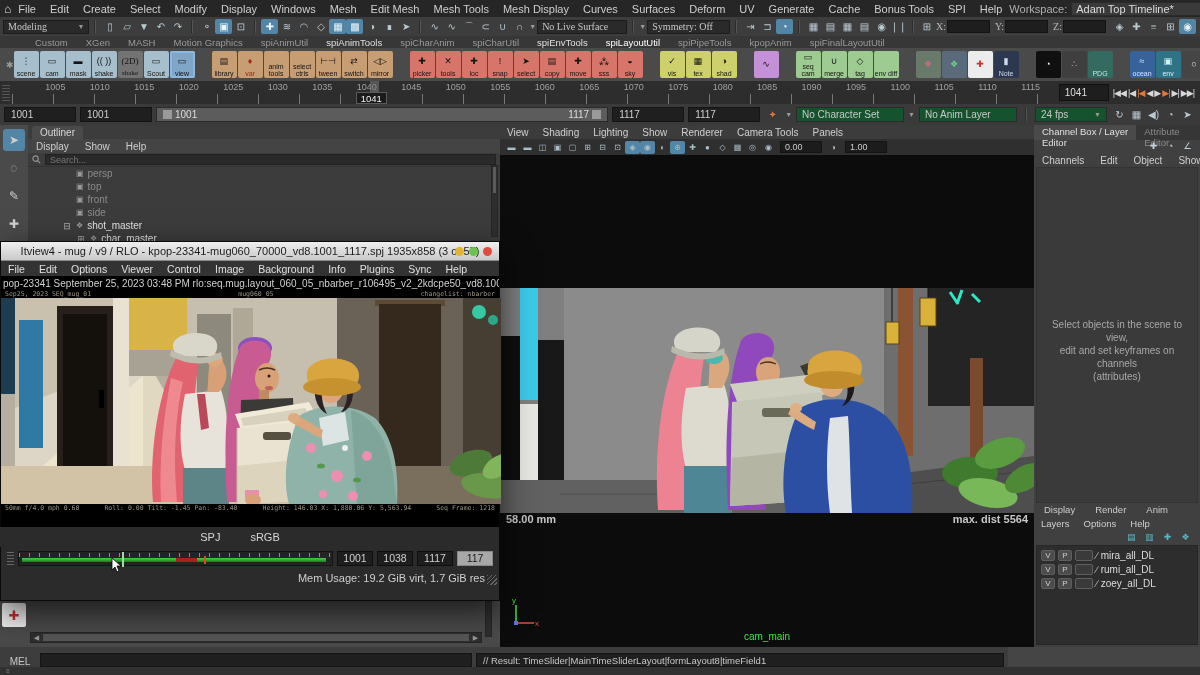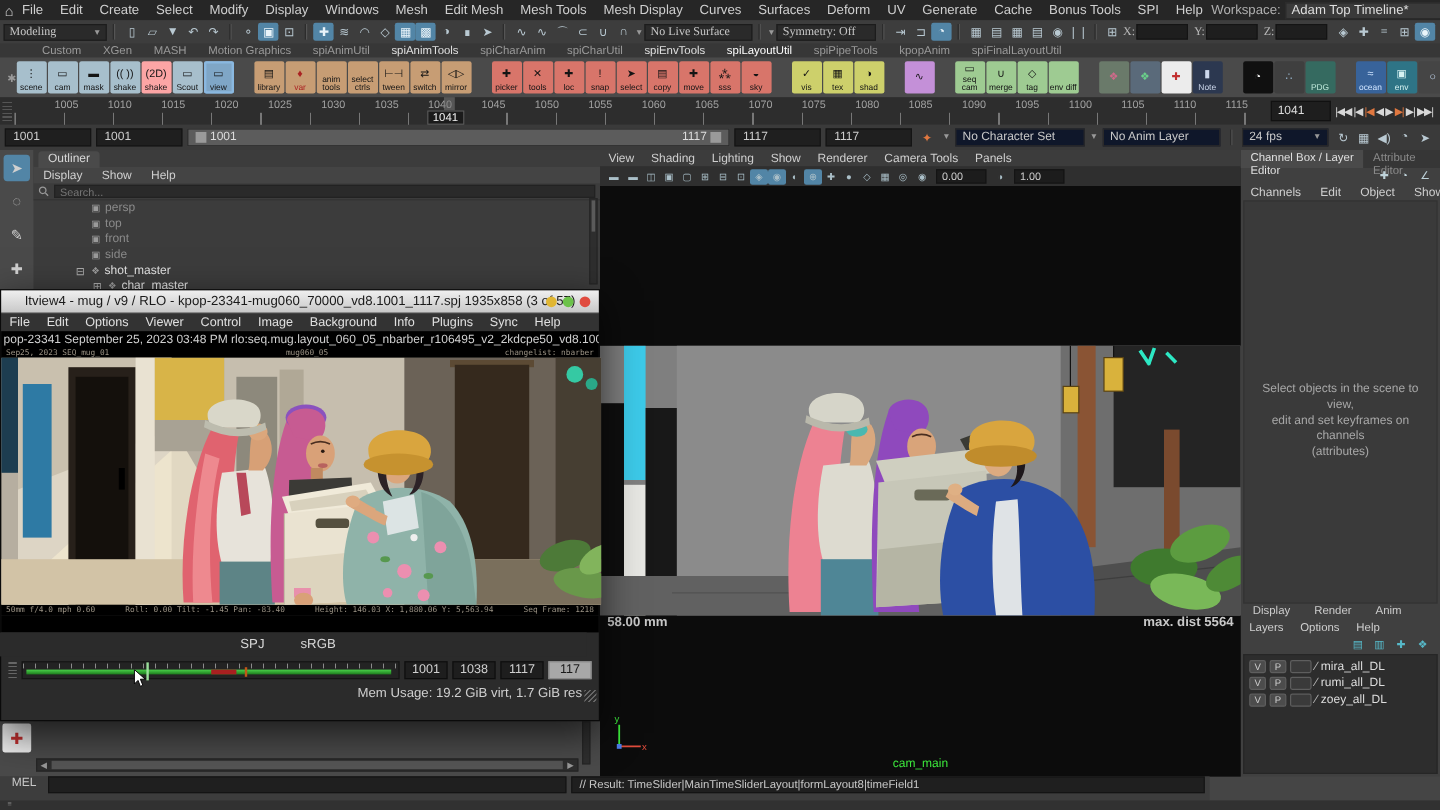--- a/index.html
+++ b/index.html
@@ -48,21 +48,21 @@
   #ts-field { width:50px; margin:3px 4px; background:#1e1e1e; border:1px solid #111; color:#ddd; font-size:10px; display:flex; align-items:center; padding-left:5px; }
   #ts-playback { display:flex; align-items:center; gap:2px; padding-right:6px; }
   #ts-playback span { color:#d8d8d8; font-size:9px; letter-spacing:-1px; }
   #ts-playback span.key { color:#e07840; }
 
   
   #rangeslider { height:21px; background:#3a3a3a; display:flex; align-items:center; padding:0 4px; gap:4px; font-size:10px; }
   .rfield { width:72px; height:15px; background:#1f1f1f; border:1px solid #141414; color:#cfcfcf; display:flex; align-items:center; padding-left:6px; }
   #rangebar { flex:1; height:15px; background:#5c5c5c; border:1px solid #2a2a2a; display:flex; align-items:center; justify-content:space-between; padding:0 3px; color:#ddd; }
   .rhandle { width:9px; height:9px; background:#9a9a9a; display:inline-block; margin:0 3px; }
-  .ddown { background:#0f172a; border:1px solid #2a2a2a; height:15px; display:flex; align-items:center; justify-content:space-between; padding:0 5px; color:#c8c8c8; gap:6px; }
+  .ddown { background:#14532d; border:1px solid #2a2a2a; height:15px; display:flex; align-items:center; justify-content:space-between; padding:0 5px; color:#c8c8c8; gap:6px; }
 
   
   #main { position:absolute; top:125px; left:0; width:1200px; height:522px; }
   #toolbox { position:absolute; left:0; top:0; width:28px; height:100%; background:#4a4a4a; display:flex; flex-direction:column; align-items:center; padding-top:4px; gap:6px; }
   .tool { width:22px; height:22px; display:flex; align-items:center; justify-content:center; color:#d0d0d0; font-size:12px; border-radius:3px; }
   .tool.on { background:#5285a6; }
 
   
   #outliner { position:absolute; left:28px; top:0; width:472px; height:100%; background:#3c3c3c; }
   #outliner .paneltab { display:inline-block; background:#4a4a4a; color:#d8d8d8; font-size:10px; padding:1px 8px 2px; border-radius:3px 3px 0 0; margin-left:4px; }
@@ -144,21 +144,21 @@
 
   
   #belowwin { position:absolute; left:0; top:476px; width:500px; height:46px; background:#4a4a4a; }
   #medic { position:absolute; left:2px; top:2px; width:24px; height:24px; background:#ececec; border-radius:2px; display:flex; align-items:center; justify-content:center; color:#c23030; font-size:13px; }
   #hscroll { position:absolute; left:30px; bottom:4px; width:452px; height:11px; background:#2e2e2e; border:1px solid #262626; display:flex; align-items:center; }
   #hscroll .arr { width:11px; text-align:center; font-size:7px; color:#999; }
   #hscroll .hthumb { flex:1; height:7px; margin:0 1px; background:#555; }
   #bw-vscroll { position:absolute; right:8px; top:0; width:7px; height:36px; background:#2e2e2e; border:1px solid #262626; }
 
   
-  #cmdline { position:absolute; top:647px; left:0; width:1008px; height:20px; background:#3d3d3d; display:flex; align-items:flex-start; gap:4px; padding:0 4px; }
+  #cmdline { position:absolute; top:647px; left:0; width:1008px; height:20px; background:#3d3d3d; display:flex; align-items:flex-end; gap:4px; padding:0 4px; }
   #cmdline .mel { width:32px; text-align:center; color:#c8c8c8; font-size:10px; }
   #cmdline input { flex:1; height:14px; background:#1f1f1f; border:1px solid #141414; color:#ddd; font-family:inherit; font-size:10px; padding:0 4px; }
   #cmdline .result { width:528px; height:14px; background:#1f1f1f; border:1px solid #141414; color:#c8c8c8; font-size:9.5px; display:flex; align-items:center; padding:0 6px; white-space:nowrap; overflow:hidden; }
   #helpline { position:absolute; top:667px; left:0; width:1200px; height:8px; background:#313131; display:flex; align-items:center; padding-left:3px; }
   #helpline .ico { font-size:6px; color:#888; width:10px; height:7px; }
 
   #mousecursor { position:absolute; left:110px; top:316px; z-index:5; }
 </style>
 </head>
 <body>
@@ -321,21 +321,21 @@
       <div class="tile" style="background: rgb(167, 191, 204);">
         <span class="g">▬</span>
         <span class="l">mask</span>
       </div>
 
       <div class="tile" style="background: rgb(167, 191, 204);">
         <span class="g">(( ))</span>
         <span class="l">shake</span>
       </div>
 
-      <div class="tile" style="background: #fca5a5;">
+      <div class="tile" style="background: #737373; font-family: Liberation Serif, serif;">
         <span class="g">(2D)</span>
         <span class="l">shake</span>
       </div>
 
       <div class="tile" style="background: rgb(167, 191, 204);">
         <span class="g">▭</span>
         <span class="l">Scout</span>
       </div>
 
       <div class="tile sel" style="background: rgb(127, 166, 198);">

